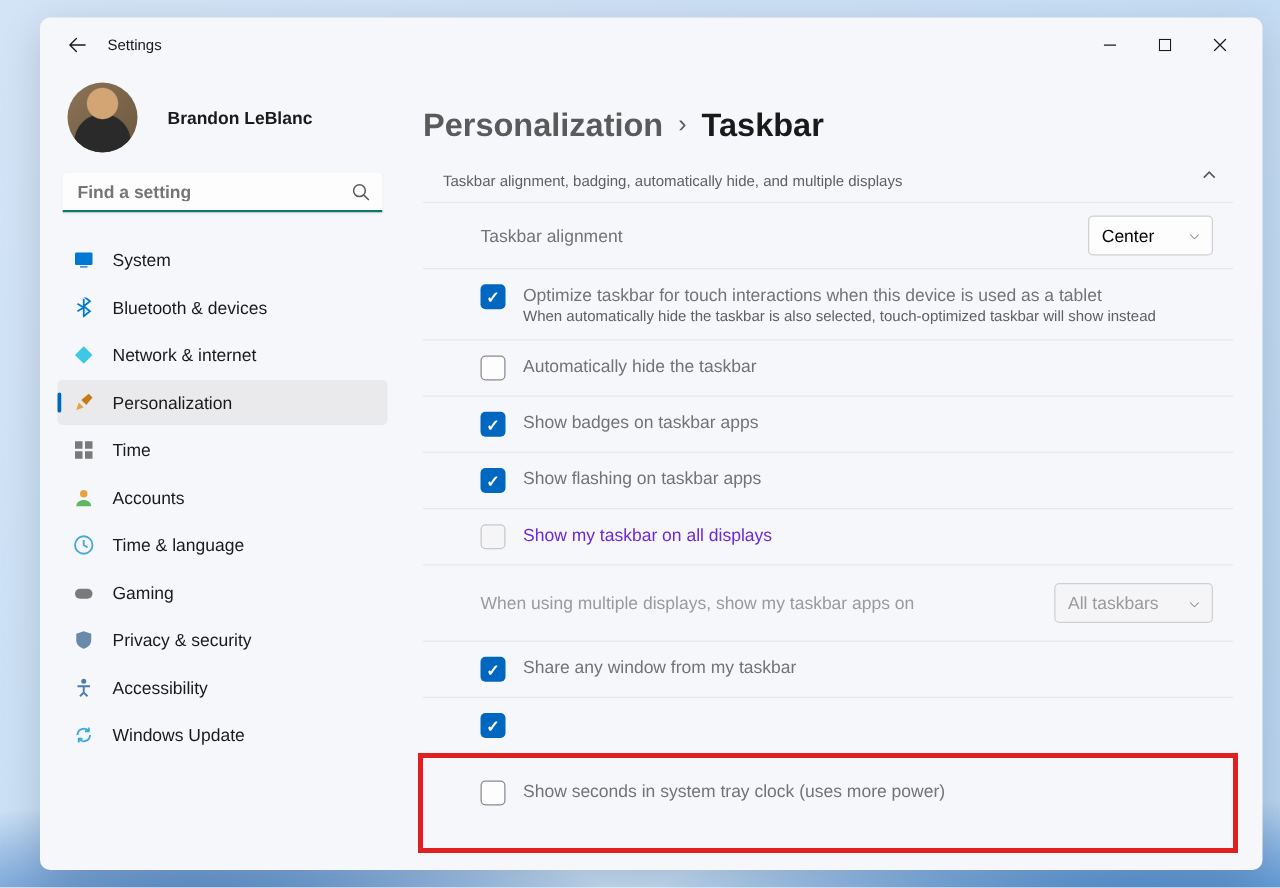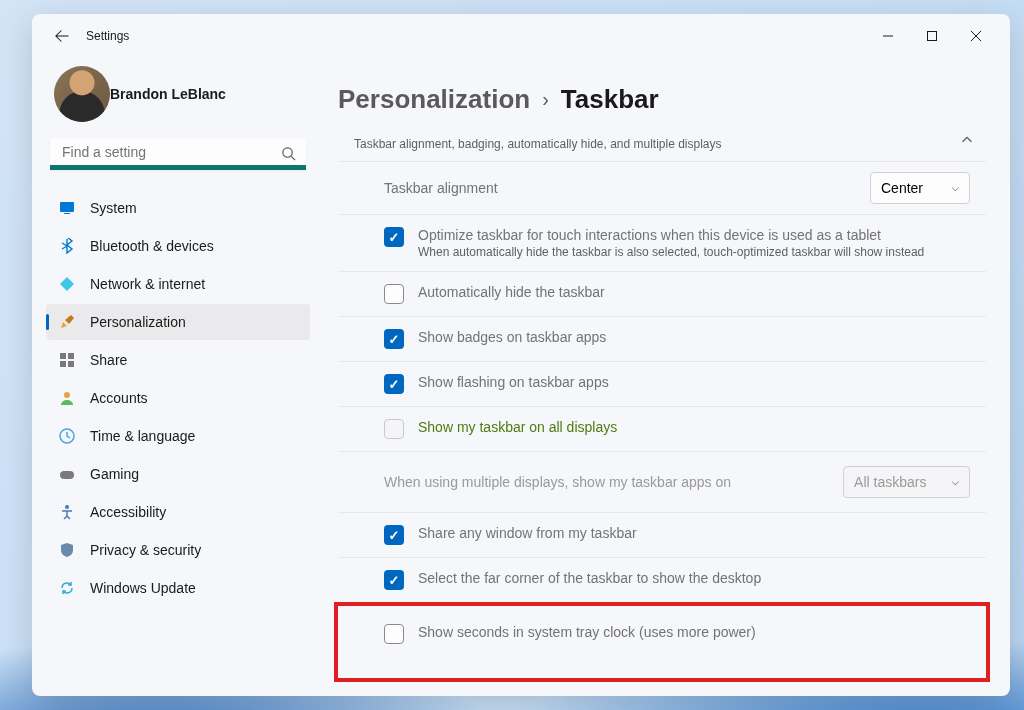--- a/index.html
+++ b/index.html
@@ -5,46 +5,46 @@
 * { box-sizing: border-box; margin: 0; padding: 0; font-family: "Segoe UI", -apple-system, sans-serif; }
 body { background: linear-gradient(135deg, #d4e4f7 0%, #c8dff5 50%, #b8d4f0 100%); width: 1024px; height: 710px; overflow: hidden; position: relative; }
 .window { position: absolute; top: 14px; left: 32px; right: 14px; bottom: 14px; background: #f5f7fb; border-radius: 8px; box-shadow: 0 8px 32px rgba(0,0,0,0.15); display: flex; flex-direction: column; overflow: hidden; }
 .titlebar { height: 44px; display: flex; align-items: center; padding: 0 12px; }
 .back-btn { width: 36px; height: 36px; display: flex; align-items: center; justify-content: center; cursor: pointer; border-radius: 4px; }
 .title-text { font-size: 12px; color: #1a1a1a; margin-left: 6px; }
 .win-controls { margin-left: auto; display: flex; }
 .win-btn { width: 44px; height: 30px; display: flex; align-items: center; justify-content: center; cursor: pointer; }
 .body { flex: 1; display: flex; overflow: hidden; }
 .sidebar { width: 290px; padding: 0 12px 0 14px; display: flex; flex-direction: column; }
-.user-row { display: flex; align-items: center; padding: 8px 8px 16px 8px; gap: 0; }
+.user-row { display: flex; align-items: center; padding: 8px 8px 16px 8px; gap: 24px; }
 .avatar { width: 56px; height: 56px; border-radius: 50%; background: linear-gradient(135deg,#8b7355 0%,#6b5840 100%); position: relative; overflow: hidden; }
 .avatar::after { content:""; position:absolute; inset:0; background: radial-gradient(circle at 50% 30%, #d4a574 12px, transparent 13px), radial-gradient(circle at 50% 85%, #2a2a2a 22px, transparent 23px); }
 .user-name { font-size: 14px; font-weight: 600; color: #1a1a1a; }
 .search-box { position: relative; margin: 0 4px 12px 4px; }
-.search-input { width: 100%; height: 32px; border: none; border-bottom: 5px solid #0f766e; background: #fdfdfd; border-radius: 4px 4px 0 0; padding: 0 36px 0 12px; font-size: 14px; outline: none; box-shadow: 0 1px 2px rgba(0,0,0,0.05); }
+.search-input { width: 100%; height: 32px; border: none; border-bottom: 2px solid #0f766e; background: #fdfdfd; border-radius: 4px 4px 0 0; padding: 0 36px 0 12px; font-size: 14px; outline: none; box-shadow: 0 1px 2px rgba(0,0,0,0.05); font-weight: bold; }
 .search-icon { position: absolute; right: 10px; top: 8px; color: #5a5a5a; }
 .nav { display: flex; flex-direction: column; gap: 2px; margin-top: 8px; justify-content: flex-end; }
 .nav-item { display: flex; align-items: center; height: 36px; padding: 0 12px; border-radius: 4px; cursor: pointer; gap: 14px; font-size: 14px; color: #1a1a1a; position: relative; }
 .nav-item.active { background: #eaeaec; }
 .nav-item.active::before { content:""; position:absolute; left:0; top:10px; bottom:10px; width:3px; background:#0067c0; border-radius:2px; }
 .nav-icon { width: 18px; height: 18px; display: flex; align-items: center; justify-content: center; font-size: 16px; }
 .main { flex: 1; padding: 0 24px 0 16px; overflow-y: auto; }
 .breadcrumb { display: flex; align-items: center; gap: 12px; margin: 26px 0 18px 0; }
 .bc-link { font-size: 26px; font-weight: 600; color: #5a5a5a; cursor: pointer; }
 .bc-sep { font-size: 20px; color: #5a5a5a; }
 .bc-current { font-size: 26px; font-weight: 600; color: #1a1a1a; }
 .section-card { background: transparent; border-radius: 4px; }
 .section-header { padding: 4px 16px 10px 16px; display: flex; align-items: flex-start; position: relative; }
 .section-header-text { flex:1; }
 .section-sub { font-size: 12px; color: #5f5f5f; }
 .chevron-collapse { position:absolute; right:12px; top:0; color:#5a5a5a; cursor:pointer; }
 .setting-row { display: flex; align-items: center; min-height: 50px; padding: 10px 16px 10px 46px; border-top: 1px solid #e8e8ea; }
 .setting-row.first-align { padding-left: 46px; }
 .setting-label { font-size: 14px; color: #737373; }
-.setting-label.disabled { color: #4d7c0f; }
+.setting-label.disabled { color: #6d28d9; }
 .setting-hint { font-size: 12px; color: #5f5f5f; margin-top: 2px; }
 .dropdown { margin-left: auto; min-width: 100px; height: 32px; border: 1px solid #d0d0d2; border-radius: 4px; background: #fdfdfd; display: flex; align-items: center; padding: 0 10px; font-size: 14px; cursor: pointer; gap: 25px; }
 .dropdown.disabled { color:#9a9a9a; background:#f5f5f7; cursor:default; }
 .dropdown-caret { margin-left:auto; color:#5a5a5a; font-size:10px; }
 .checkbox { width: 20px; height: 20px; border-radius: 4px; margin-right: 14px; flex-shrink: 0; display:flex; align-items:center; justify-content:center; cursor:pointer; }
 .checkbox.checked { background: #0067c0; }
 .checkbox.unchecked { border: 1.5px solid #8a8a8a; background: #fdfdfd; }
 .checkbox.disabled { border: 1.5px solid #c8c8c8; background: #f5f5f7; cursor:default; }
 .check-mark { color: white; font-size: 13px; font-weight: bold; }
 .cb-row { display:flex; align-items:flex-start; padding: 12px 16px 12px 46px; border-top: 1px solid #e8e8ea; }
@@ -139,21 +139,21 @@
           </div>
         <div class="nav-item">
             <span class="nav-icon">
               <svg width="16" height="16" viewBox="0 0 16 16">
                 <rect x="1" y="1" width="6" height="6" fill="#7a7a7a"></rect>
                 <rect x="9" y="1" width="6" height="6" fill="#7a7a7a"></rect>
                 <rect x="1" y="9" width="6" height="6" fill="#7a7a7a"></rect>
                 <rect x="9" y="9" width="6" height="6" fill="#7a7a7a"></rect>
               </svg>
             </span>
-            <span>Share</span>
+            <span>Time</span>
           </div>
         <div class="nav-item">
             <span class="nav-icon">
               <svg width="16" height="16" viewBox="0 0 16 16">
                 <circle cx="8" cy="5" r="3" fill="#e8a33d"></circle>
                 <path d="M2 15c0-3 3-5 6-5s6 2 6 5" fill="#5fb85f"></path>
               </svg>
             </span>
             <span>Accounts</span>
           </div>
@@ -170,33 +170,33 @@
             <span class="nav-icon">
               <svg width="16" height="16" viewBox="0 0 16 16">
                 <rect x="1" y="5" width="14" height="8" rx="4" fill="#7a7a7a"></rect>
               </svg>
             </span>
             <span>Gaming</span>
           </div>
         <div class="nav-item">
             <span class="nav-icon">
               <svg width="16" height="16" viewBox="0 0 16 16">
+                <path d="M8 1l6 2v5c0 4-3 6-6 7-3-1-6-3-6-7V3z" fill="#6a8aaa"></path>
+              </svg>
+            </span>
+            <span>Privacy &amp; security</span>
+          </div>
+        <div class="nav-item">
+            <span class="nav-icon">
+              <svg width="16" height="16" viewBox="0 0 16 16">
                 <circle cx="8" cy="3" r="2" fill="#4a7ab8"></circle>
                 <path d="M3 7h10M8 7v5m-3 3l3-3 3 3" stroke="#4a7ab8" stroke-width="1.5" fill="none"></path>
               </svg>
             </span>
             <span>Accessibility</span>
-          </div>
-        <div class="nav-item">
-            <span class="nav-icon">
-              <svg width="16" height="16" viewBox="0 0 16 16">
-                <path d="M8 1l6 2v5c0 4-3 6-6 7-3-1-6-3-6-7V3z" fill="#6a8aaa"></path>
-              </svg>
-            </span>
-            <span>Privacy &amp; security</span>
           </div>
         <div class="nav-item">
             <span class="nav-icon">
               <svg width="16" height="16" viewBox="0 0 16 16">
                 <path d="M3 8a5 5 0 0 1 9-3M13 8a5 5 0 0 1-9 3" stroke="#3aa8d8" fill="none" stroke-width="1.5"></path>
                 <path d="M12 2v3h-3M4 14v-3h3" stroke="#3aa8d8" fill="none" stroke-width="1.5"></path>
               </svg>
             </span>
             <span>Windows Update</span>
           </div>
@@ -274,21 +274,20 @@
           <div class="checkbox checked">
               <span class="check-mark">✓</span>
             </div>
           <span class="setting-label">Share any window from my taskbar</span>
         </div>
 
         <div class="cb-row" style="padding-bottom:6px;">
           <div class="checkbox checked">
               <span class="check-mark">✓</span>
             </div>
-          <span class="setting-label">Select the far corner of the taskbar to show the desktop</span>
         </div>
 
         <div class="highlight-box">
           <div class="cb-row" style="border-top:none; padding-top:18px; padding-bottom:34px;">
             <div class="checkbox unchecked"></div>
             <span class="setting-label">Show seconds in system tray clock (uses more power)</span>
           </div>
         </div>
       </div>
 

